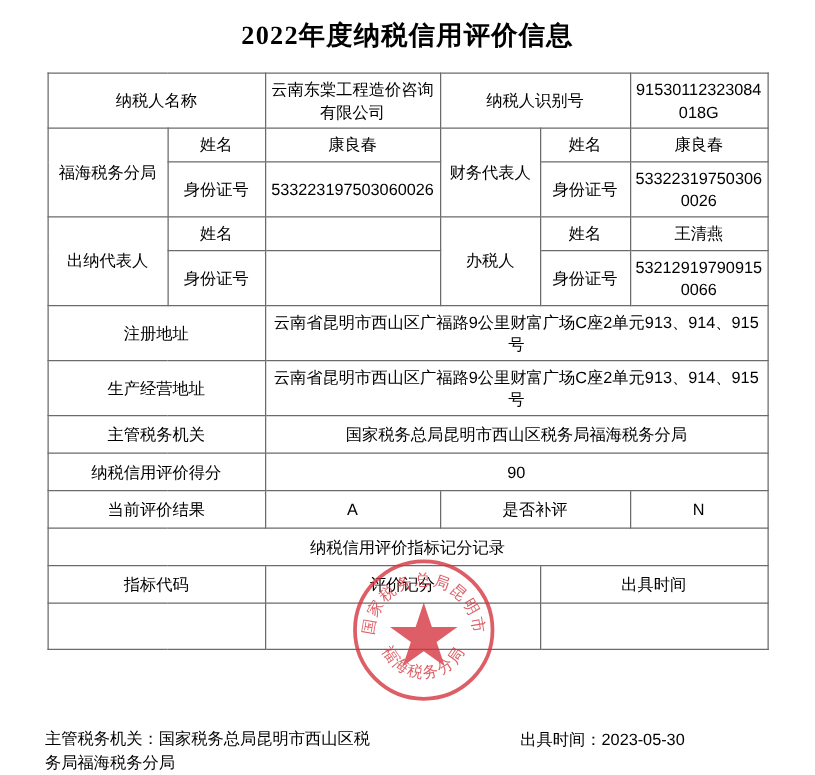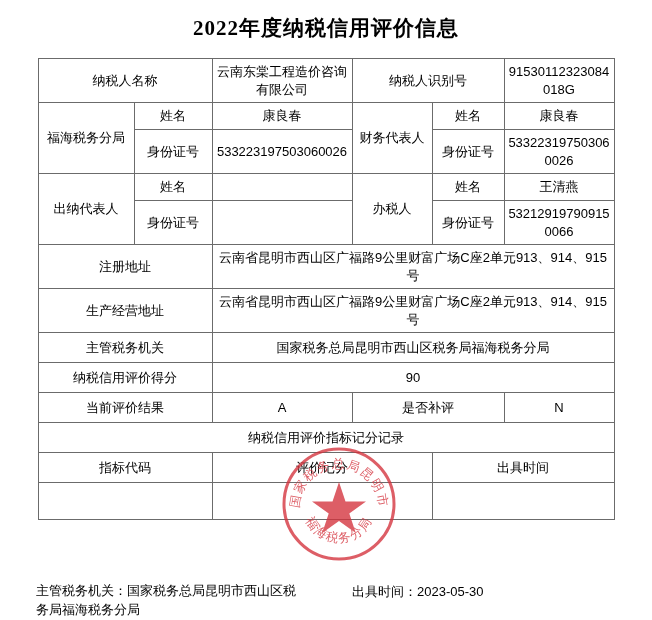--- a/index.html
+++ b/index.html
@@ -67,21 +67,21 @@
     line-height: 1.45;
   }
   .footer-left {
     width: 260px;
     text-align: left;
     padding-left: 6px;
     font-family: Liberation Serif, serif;
   }
   .footer-right {
     width: 260px;
-    text-align: left;
+    text-align: center;
     padding-right: 10px;
     padding-top: 1px;
   }
   
   .seal {
     position: absolute;
     left: 279px;
     top: 430px;
     width: 120px;
     height: 120px;

